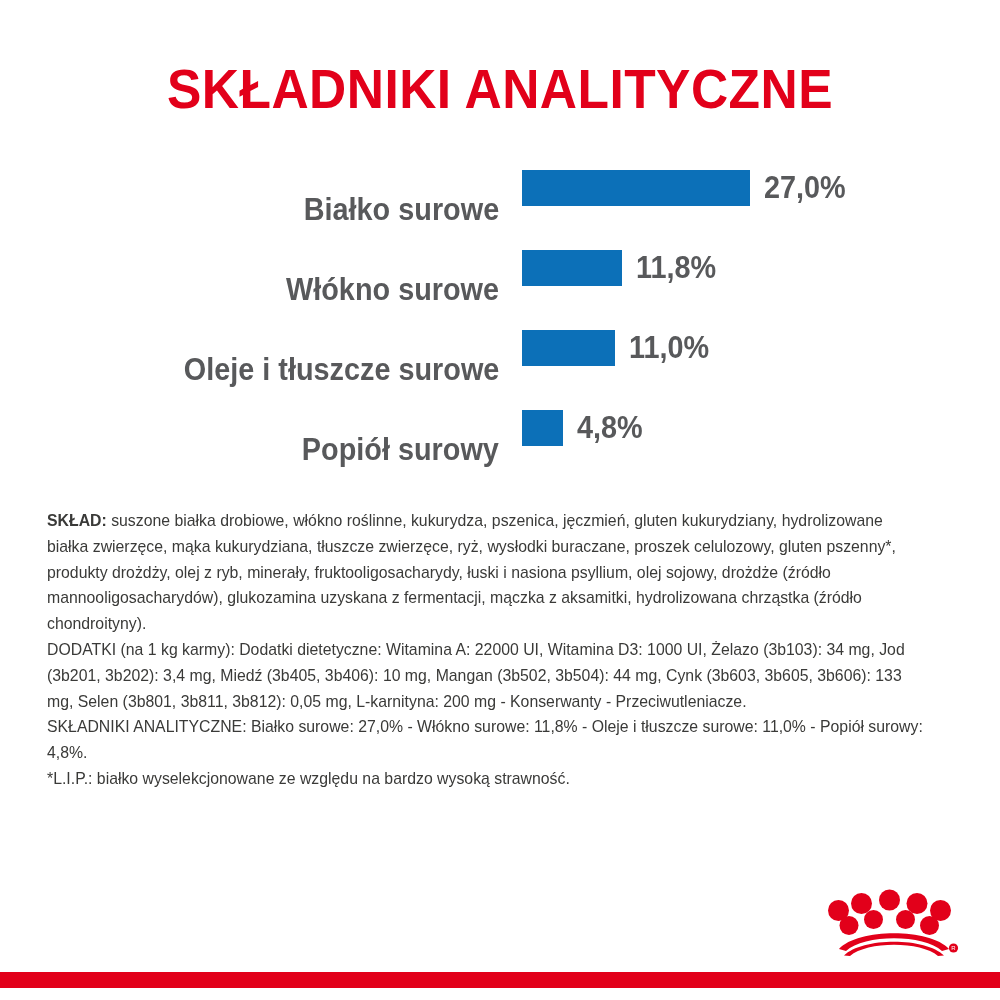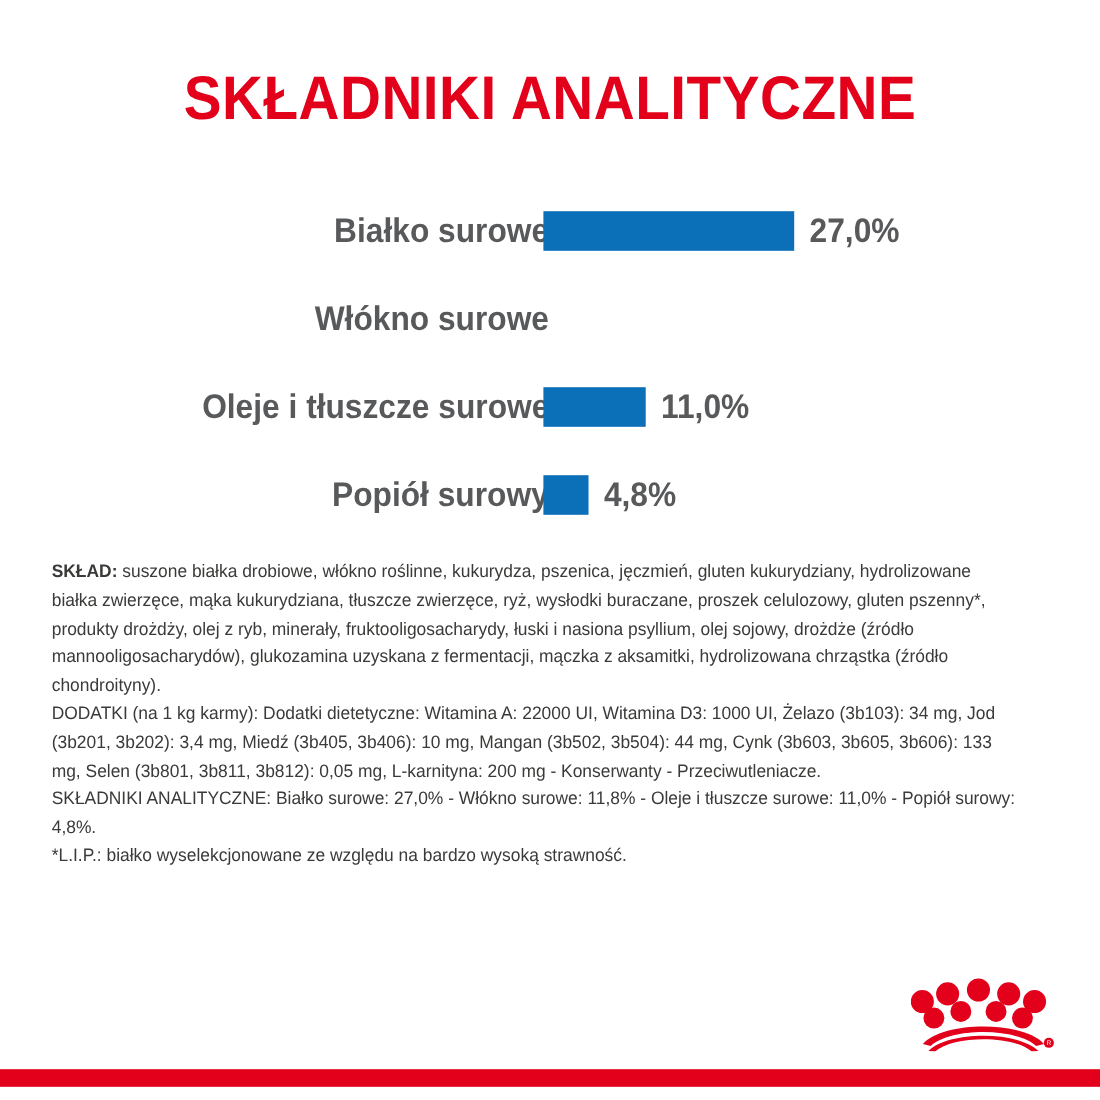--- a/index.html
+++ b/index.html
@@ -63,25 +63,24 @@
     justify-content: flex-end;
     color: #58595B;
     font-weight: bold;
     font-size: 31px;
     transform: scaleX(0.93);
     transform-origin: right center;
     white-space: nowrap;
   }
   .bar-zone {
     position: absolute;
-    left: 480px;
+    left: 508px;
     top: 0;
     height: 80px;
     display: flex;
-    align-items: center;
   }
   .bar {
     height: 36px;
     background: #0C70B8;
     display: block;
   }
   .row-value {
     margin-left: 14px;
     color: #58595B;
     font-weight: bold;
@@ -146,20 +145,24 @@
     <div class="chart-row">
       <div class="row-label">Białko surowe</div>
       <div class="bar-zone">
         <span class="bar" style="width:228px"></span>
         <span class="row-value">27,0%</span>
       </div>
     </div>
 
     <div class="chart-row">
       <div class="row-label">Włókno surowe</div>
+      <div class="bar-zone">
+        <span class="bar" style="width:100px"></span>
+        <span class="row-value">11,8%</span>
+      </div>
     </div>
 
     <div class="chart-row">
       <div class="row-label">Oleje i tłuszcze surowe</div>
       <div class="bar-zone">
         <span class="bar" style="width:93px"></span>
         <span class="row-value">11,0%</span>
       </div>
     </div>
 

